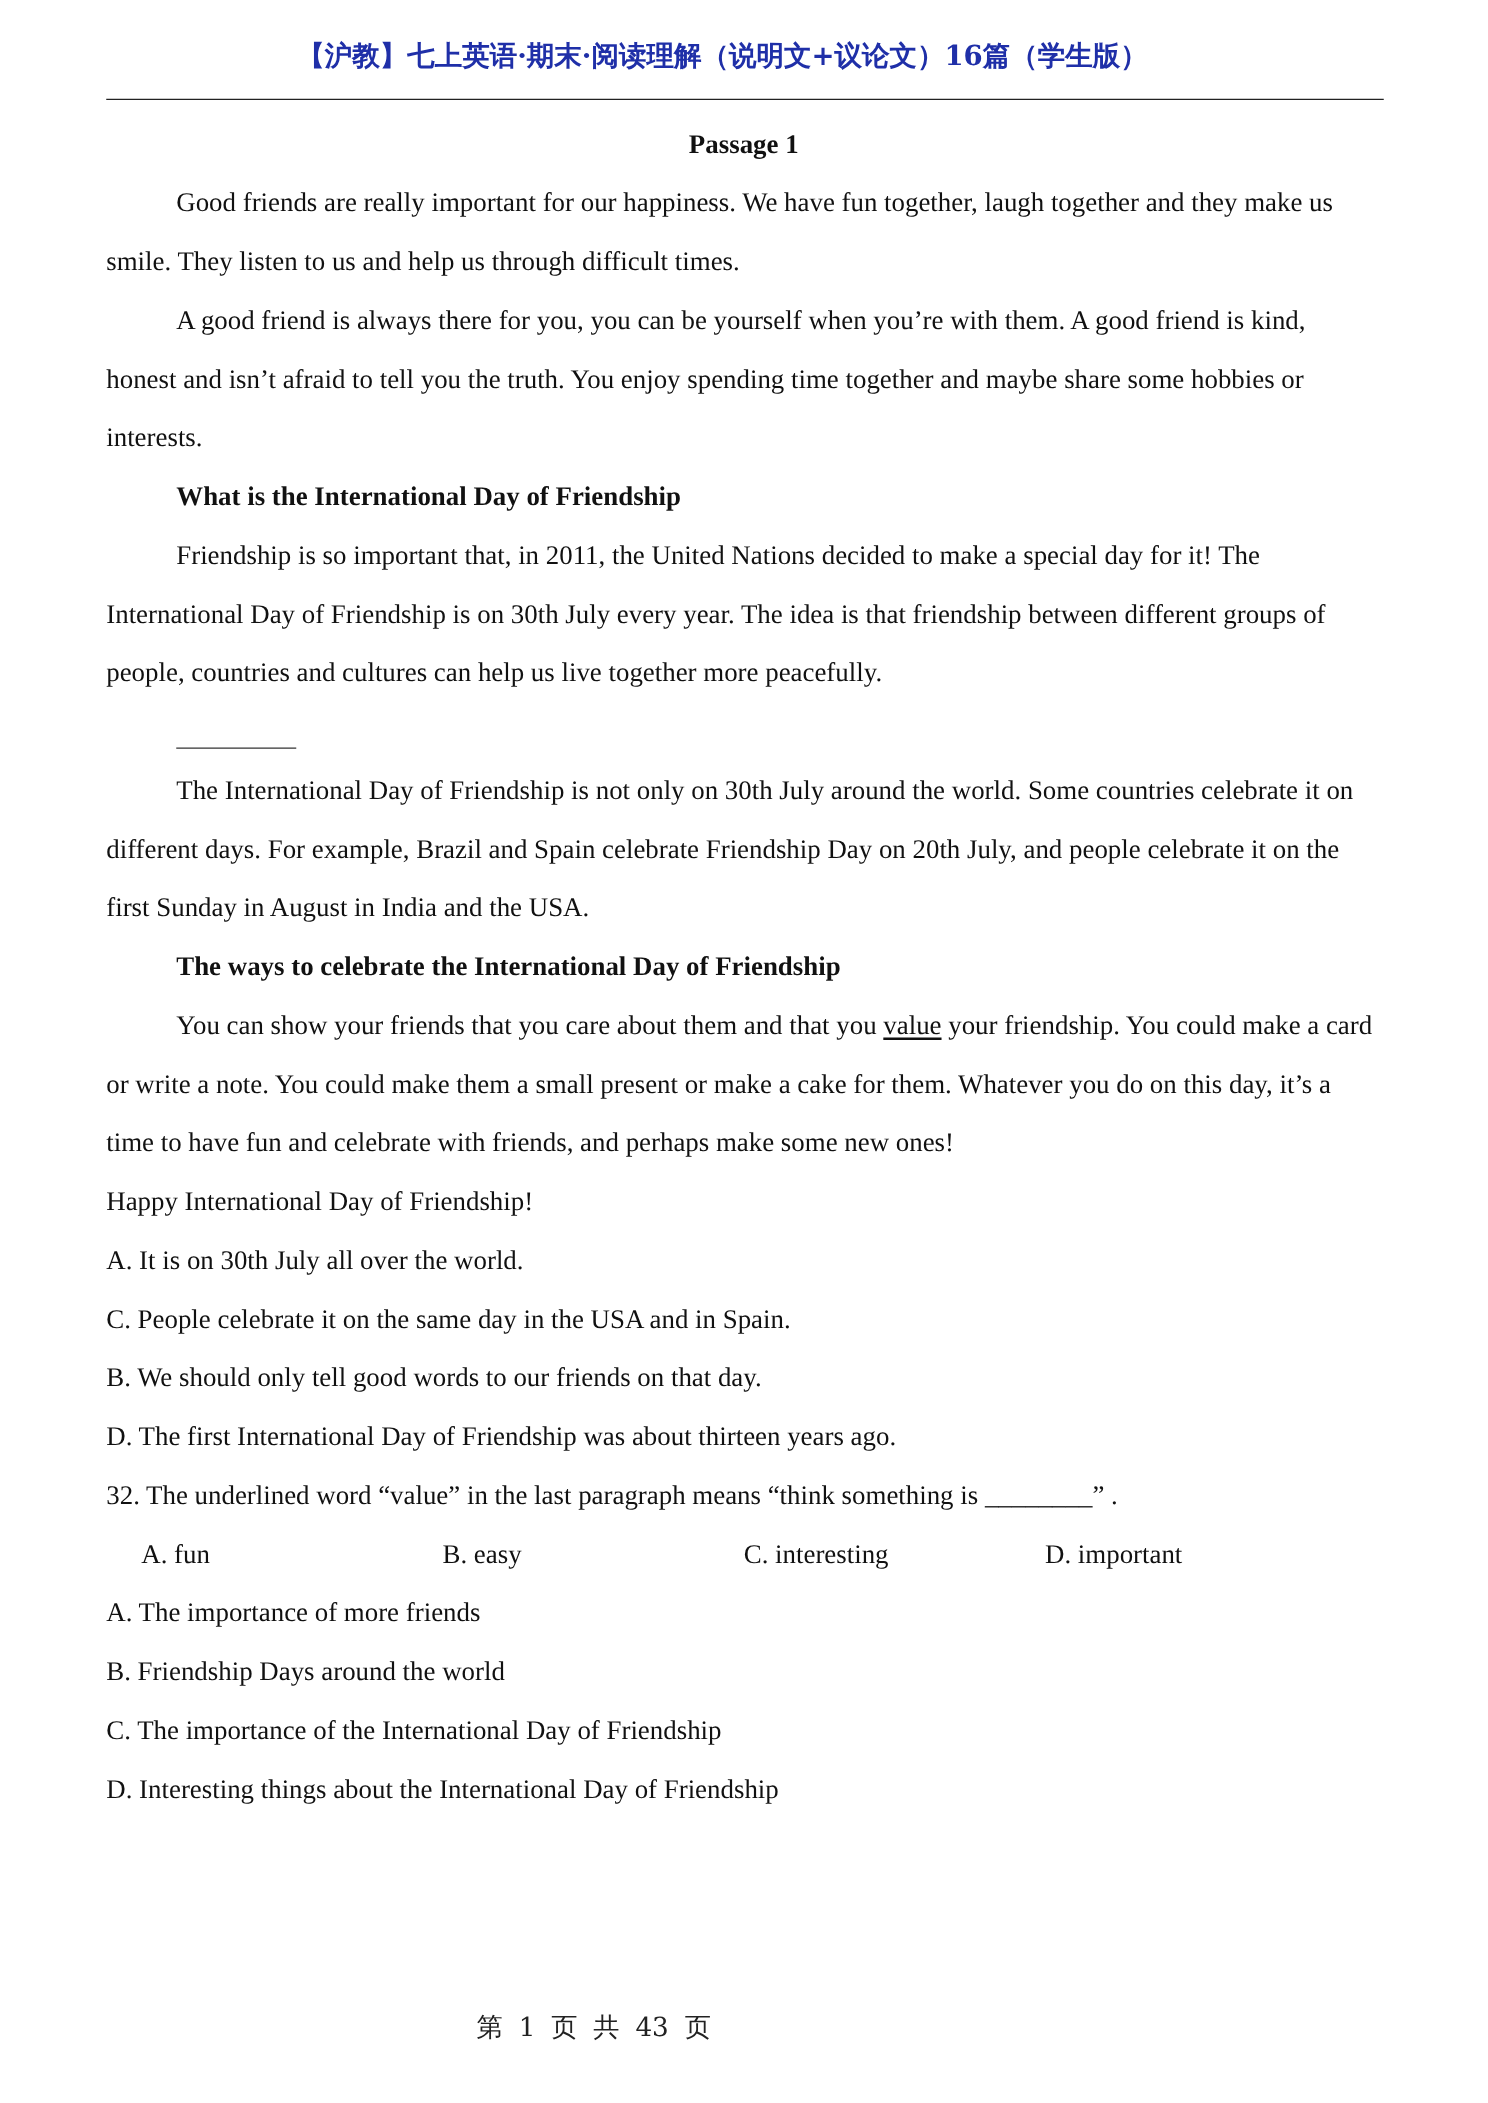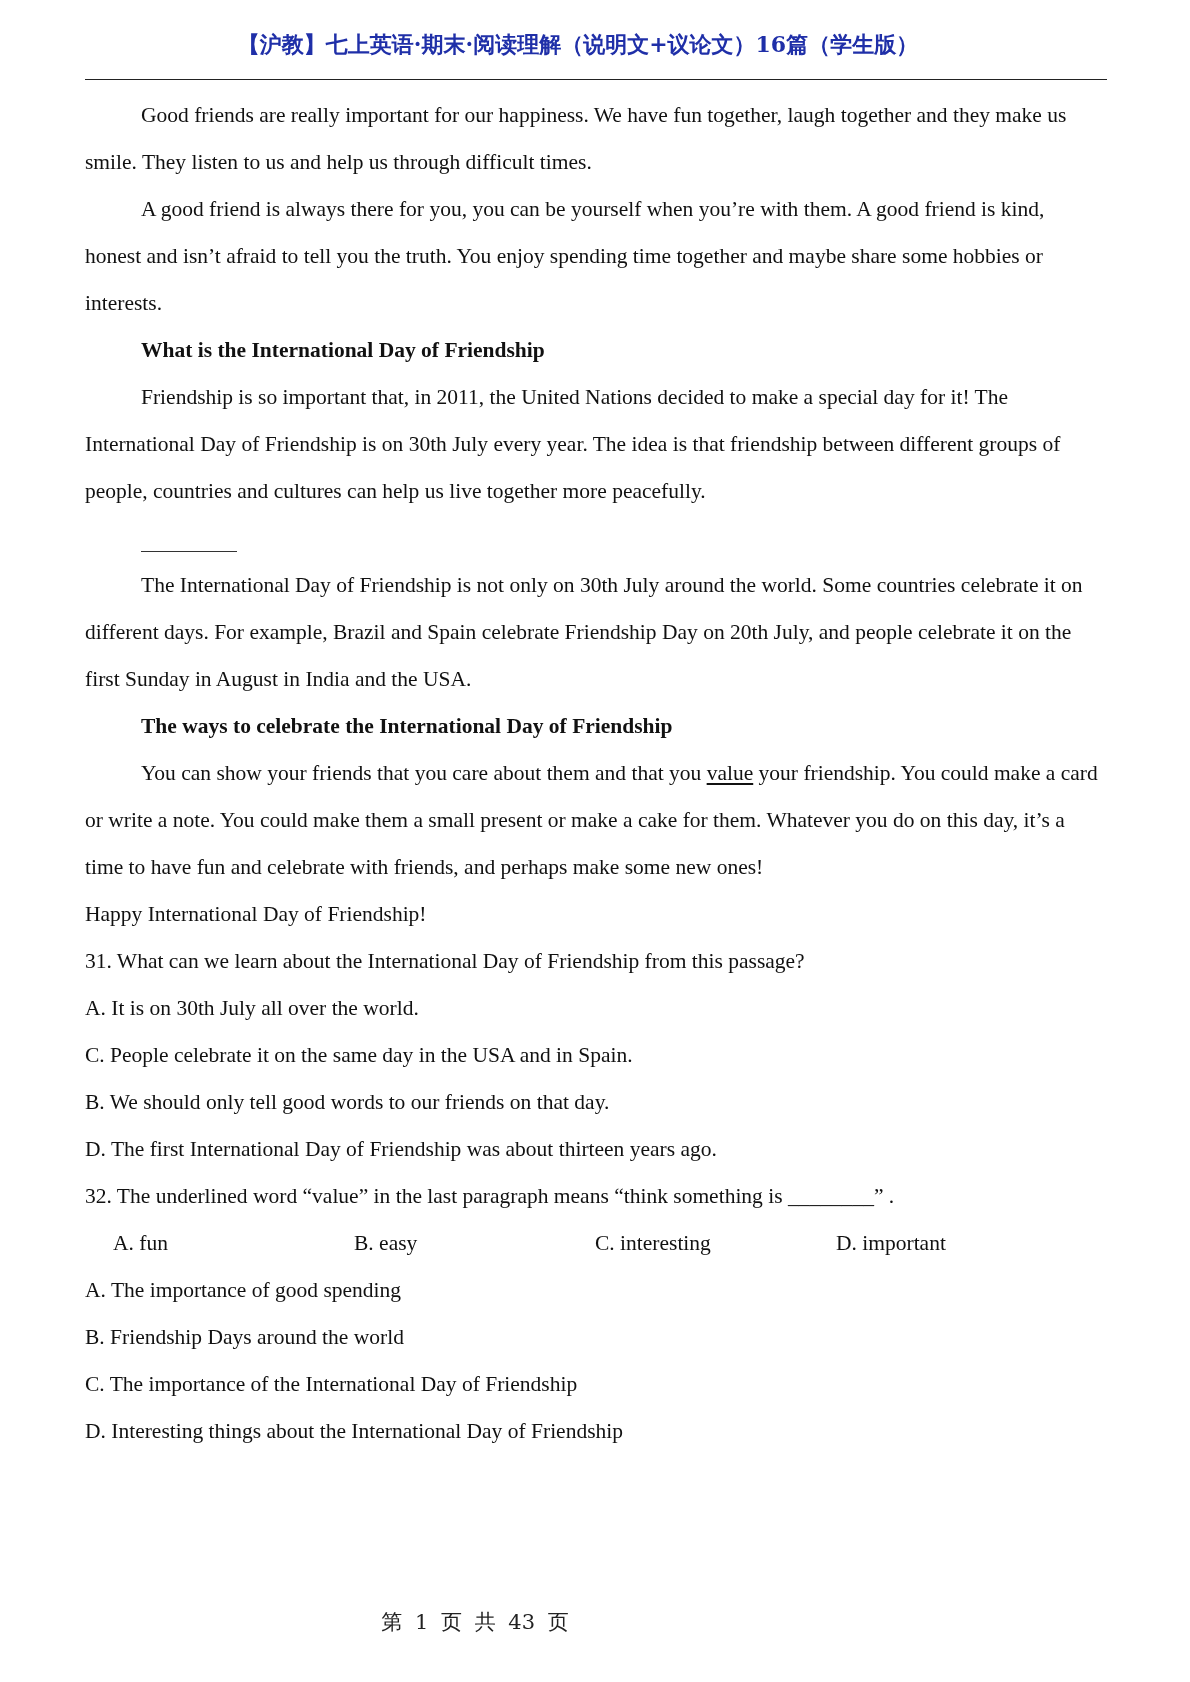--- a/index.html
+++ b/index.html
@@ -39,49 +39,49 @@
     font-family: "DejaVu Serif", "Liberation Serif", serif;
   }
 </style>
 </head>
 <body>
 
 <div class="header">【沪教】七上英语·期末·阅读理解（说明文+议论文）16篇（学生版）</div>
 <div class="header-rule"></div>
 
 <div class="content">
+  <p class="center-title">Passage 1</p>
   <p class="indent">Good friends are really important for our happiness. We have fun together, laugh together and they make us smile. They listen to us and help us through difficult times.</p>
 
   <p class="indent">A good friend is always there for you, you can be yourself when you’re with them. A good friend is kind, honest and isn’t afraid to tell you the truth. You enjoy spending time together and maybe share some hobbies or interests.</p>
 
   <p class="subhead">What is the International Day of Friendship</p>
   <p class="indent">Friendship is so important that, in 2011, the United Nations decided to make a special day for it! The International Day of Friendship is on 30th July every year. The idea is that friendship between different groups of people, countries and cultures can help us live together more peacefully.</p>
 
   <div class="blank-line">
       <span class="bl"></span>
     </div>
   <p class="indent">The International Day of Friendship is not only on 30th July around the world. Some countries celebrate it on different days. For example, Brazil and Spain celebrate Friendship Day on 20th July, and people celebrate it on the first Sunday in August in India and the USA.</p>
 
   <p class="subhead">The ways to celebrate the International Day of Friendship</p>
   <p class="indent"><span>You can show your friends that you care about them and that you </span><span class="u">value</span><span> your friendship. You could make a card or write a note. You could make them a small present or make a cake for them. Whatever you do on this day, it’s a time to have fun and celebrate with friends, and perhaps make some new ones!</span></p>
   <p>Happy International Day of Friendship!</p>
 
-  <p>31. What can we learn about the International Day of Friendship from this passage?</p>
   <p>A. It is on 30th July all over the world.</p>
   <p>C. People celebrate it on the same day in the USA and in Spain.</p>
   <p>B. We should only tell good words to our friends on that day.</p>
   <p>D. The first International Day of Friendship was about thirteen years ago.</p>
 
   <p>32. The underlined word “value” in the last paragraph means “think something is ________” .</p>
   <div class="opts-row">
     <span>A. fun</span>
     <span>B. easy</span>
     <span>C. interesting</span>
     <span>D. important</span>
   </div>
 
-  <p>A. The importance of good spending</p>
+  <p>A. The importance of more friends</p>
   <p>B. Friendship Days around the world</p>
   <p>C. The importance of the International Day of Friendship</p>
   <p>D. Interesting things about the International Day of Friendship</p>
 </div>
 
 <div class="footer">第 1 页 共 43 页</div>
 
 </body></html>

